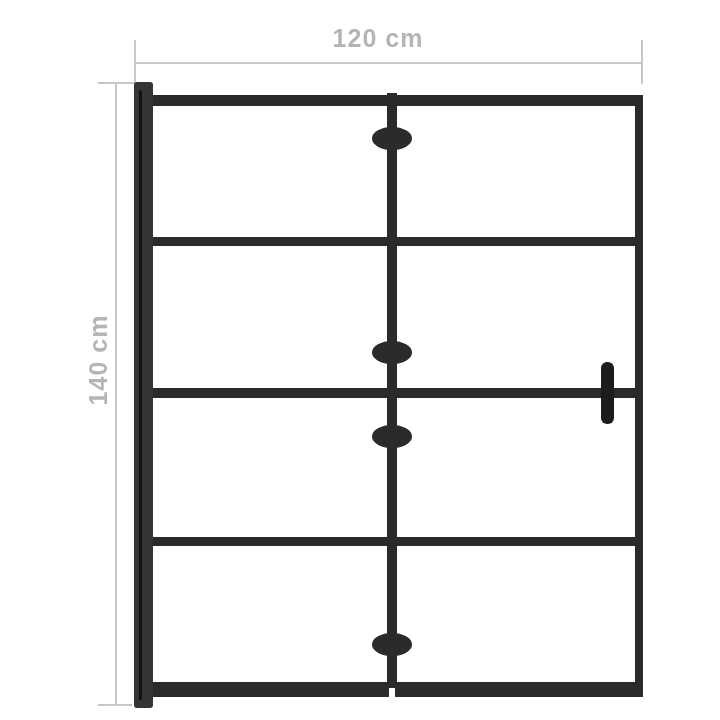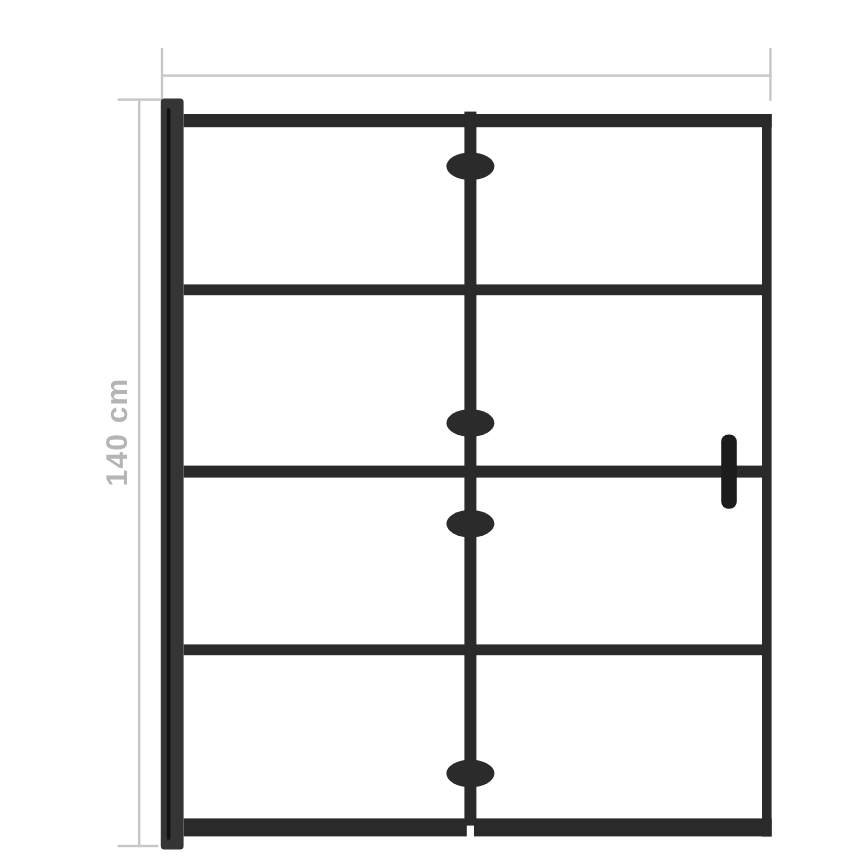--- a/index.html
+++ b/index.html
@@ -58,20 +58,21 @@
   }
   .divider-slot {
     background: var(--color-background, #ffffff);
   }
 </style>
 </head>
 <body>
 
 <div class="canvas">
 
+  <div class="abs dim-label" style="left:278px; top:24px; width:200px;">120 cm</div>
   <div class="abs dim-line" style="left:135px; top:62px; width:508px; height:2px;"></div>
   <div class="abs dim-line" style="left:134px; top:40px; width:2px; height:44px;"></div>
   <div class="abs dim-line" style="left:641px; top:40px; width:2px; height:44px;"></div>
 
   <div class="abs dim-label vertical" style="left:-2px; top:345px; width:200px; height:30px; line-height:30px;">140 cm</div>
   <div class="abs dim-line" style="left:115px; top:83px; width:2px; height:623px;"></div>
   <div class="abs dim-line" style="left:98px; top:82px; width:37px; height:2px;"></div>
   <div class="abs dim-line" style="left:98px; top:704px; width:34px; height:2px;"></div>
 
   <div class="abs wall-profile" style="left:134px; top:82px; width:19px; height:626px;">

